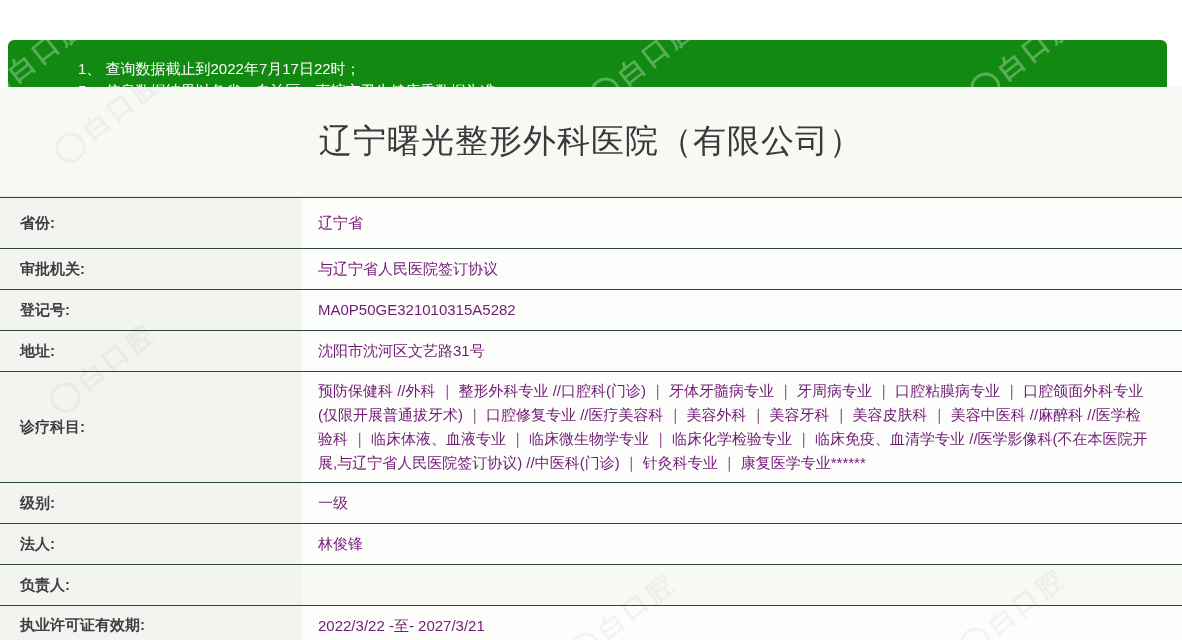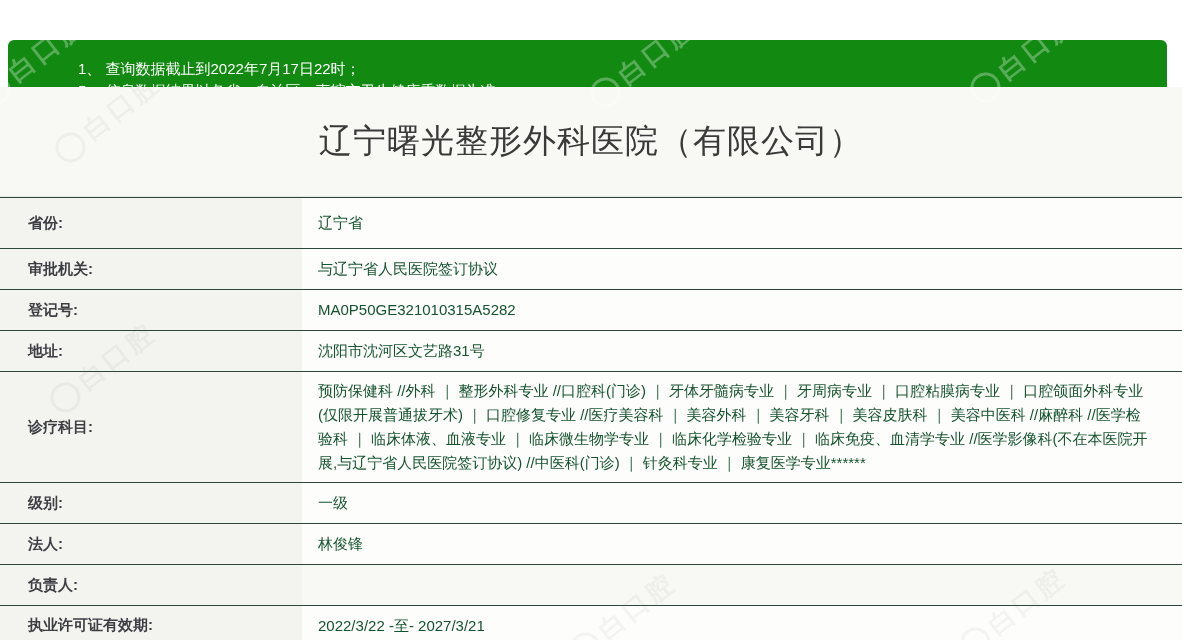--- a/index.html
+++ b/index.html
@@ -65,33 +65,33 @@
   }
   .info-row.first { min-height: 51px; }
   .info-row.tall  { min-height: 98px; }
   .info-row.last  { border-bottom: 1px solid #2d453d; }
   .cell-label {
     width: 302px;
     flex: 0 0 302px;
     background: #f3f3ef;
     display: flex;
     align-items: center;
-    padding-left: 28px;
+    padding-left: 20px;
     font-size: 15px;
     font-weight: bold;
     color: #3d3d44;
   }
   .cell-value {
     flex: 1;
     background: #fdfdfc;
     display: flex;
     align-items: center;
     padding: 7px 30px 7px 16px;
     font-size: 15px;
-    color: #14532d;
+    color: #701a75;
     line-height: 24px;
   }
 
   
   .wm {
     position: absolute;
     display: flex;
     align-items: center;
     gap: 6px;
     transform: rotate(-38deg);

